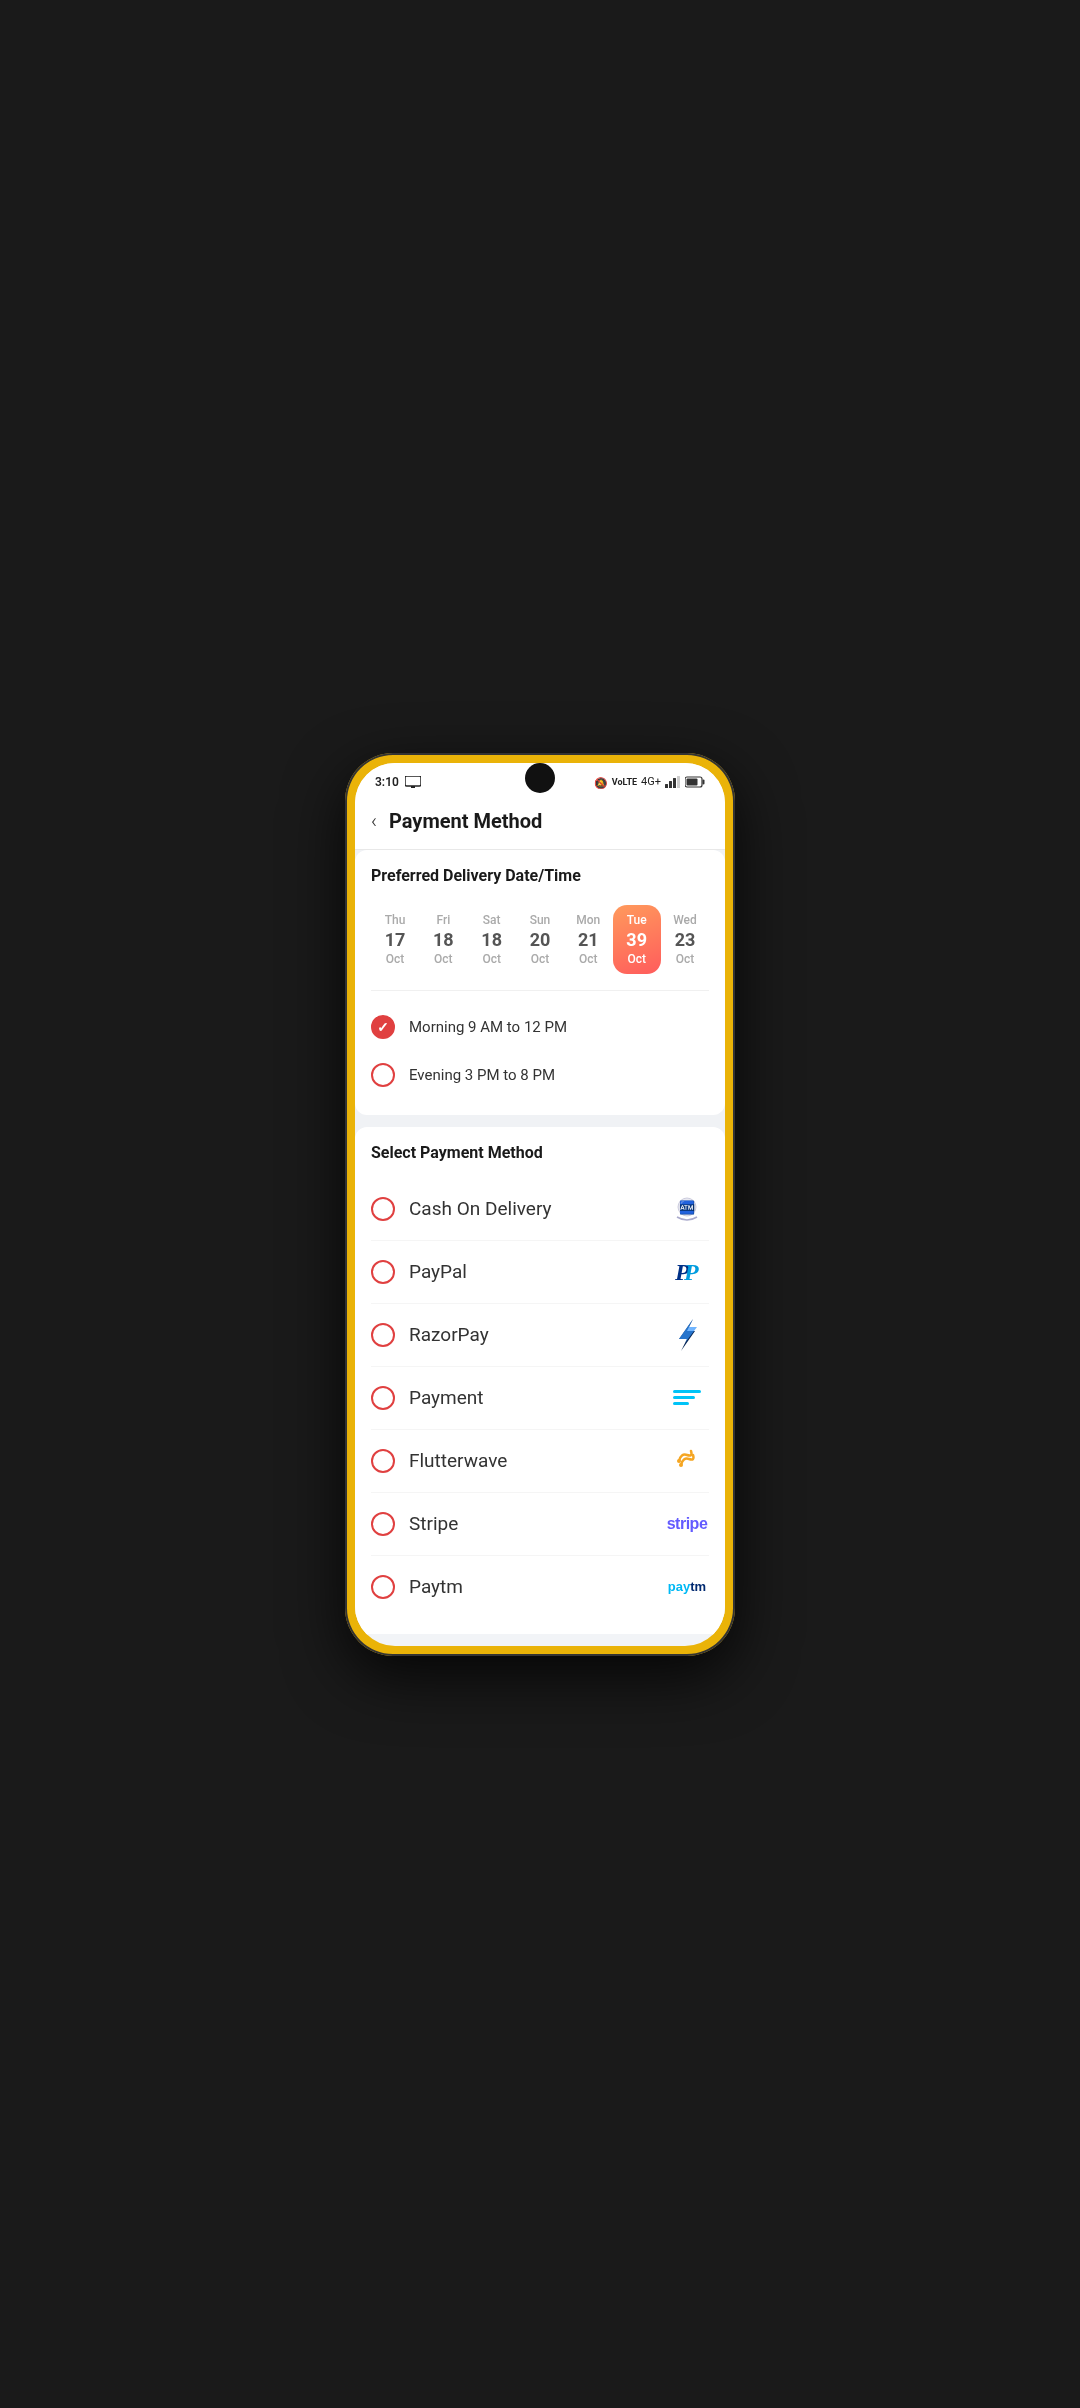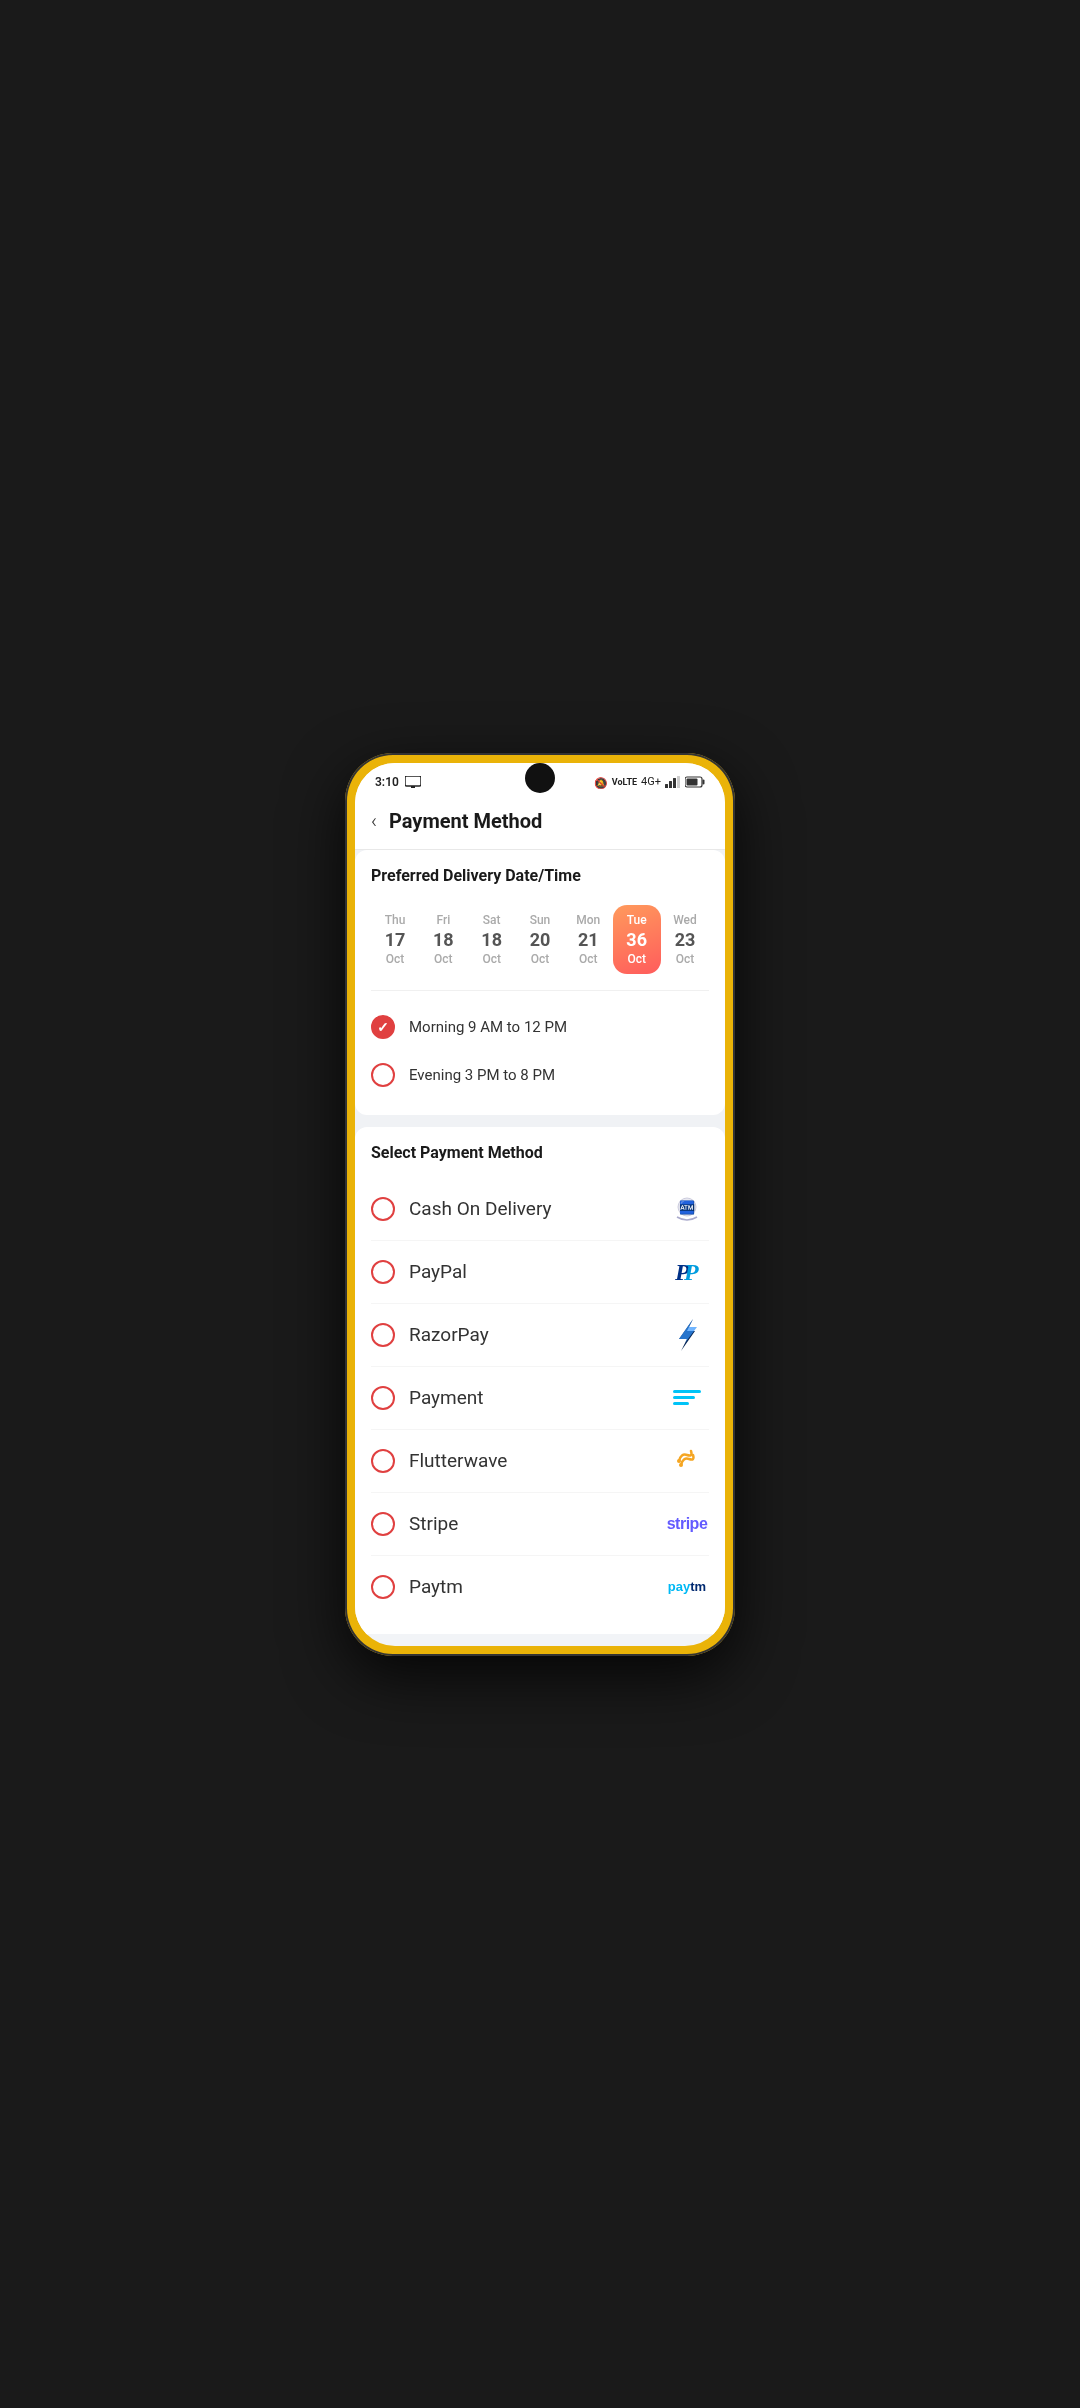--- a/index.html
+++ b/index.html
@@ -323,21 +323,21 @@
           </div>
 
           <div class="date-item">
             <span class="day-name">Mon</span>
             <span class="day-num">21</span>
             <span class="month">Oct</span>
           </div>
 
           <div class="date-item active">
             <span class="day-name">Tue</span>
-            <span class="day-num">36</span>
+            <span class="day-num">39</span>
             <span class="month">Oct</span>
           </div>
 
           <div class="date-item">
             <span class="day-name">Wed</span>
             <span class="day-num">23</span>
             <span class="month">Oct</span>
           </div>
         </div>
 

